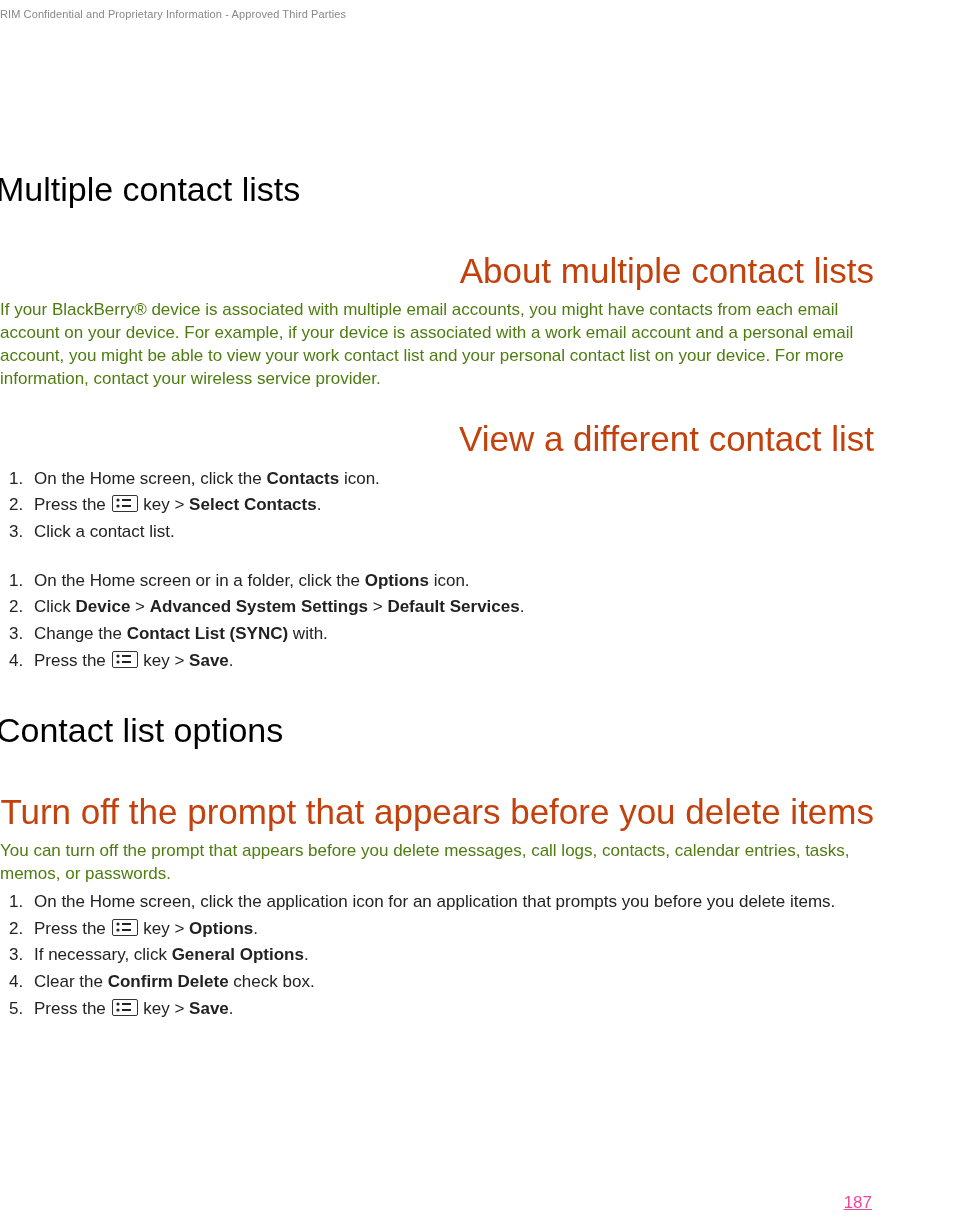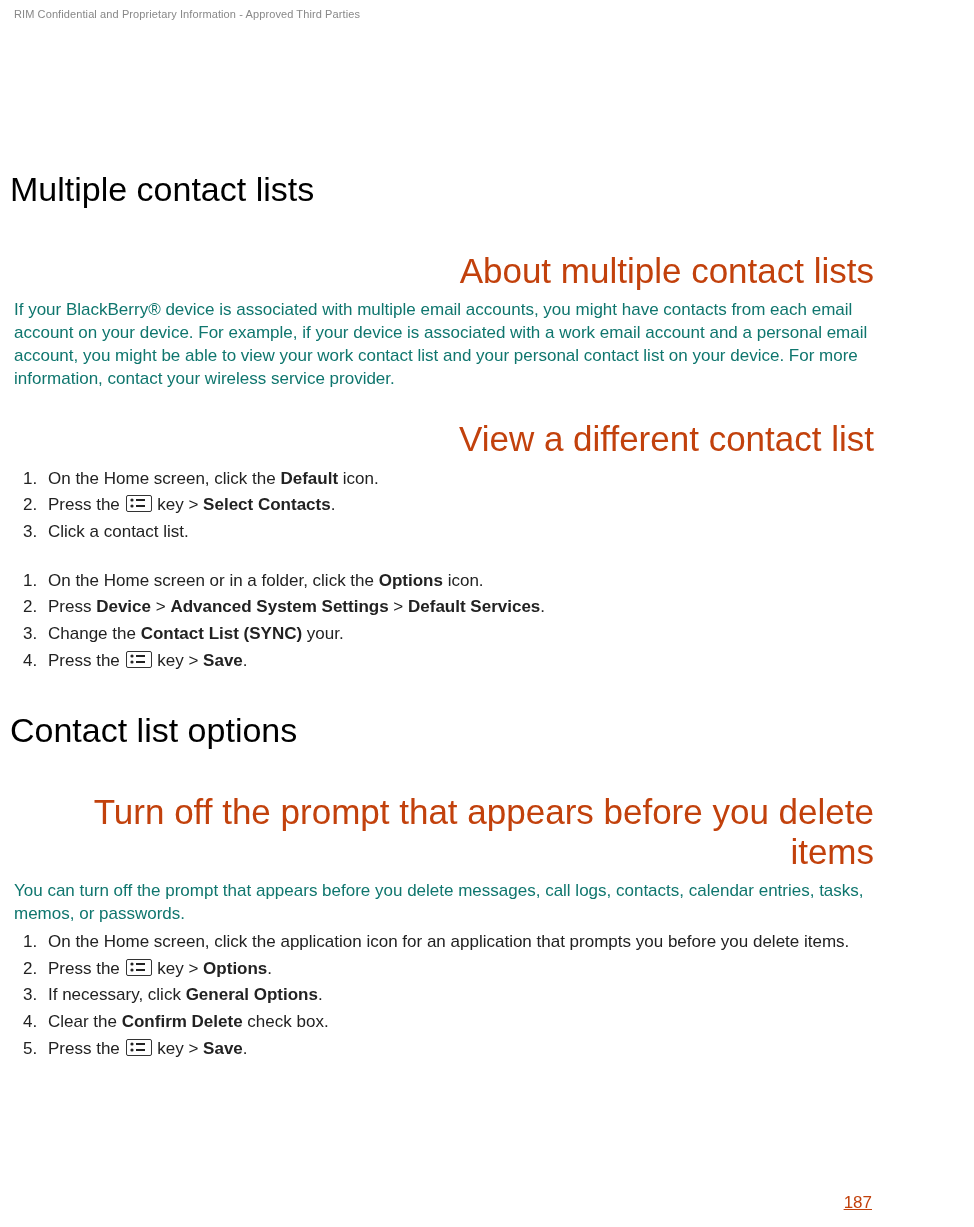--- a/index.html
+++ b/index.html
@@ -8,21 +8,21 @@
     font-family: "Segoe UI", Tahoma, Arial, sans-serif;
     color: #222;
     background: #fff;
     width: 974px;
   }
   .page {
     position: relative;
     width: 888px;
     min-height: 1227px;
     box-sizing: border-box;
-    padding: 8px 14px 40px 14px;
+    padding: 8px 14px 40px 0;
   }
   .confidential {
     font-size: 11px;
     color: #888;
     margin-bottom: 150px;
     letter-spacing: 0.1px;
   }
   .h1 {
     font-size: 34px;
     font-weight: 400;
@@ -33,21 +33,21 @@
     font-size: 35px;
     font-weight: 400;
     color: #c2410c;
     margin: 0 0 8px -4px;
     text-align: right;
   }
   .para {
     font-size: 17px;
     line-height: 1.35;
     margin: 0 0 28px 0;
-    color: #0f766e;
+    color: #4d7c0f;
   }
   ol.steps {
     margin: 4px 0 24px 0;
     padding-left: 28px;
     font-size: 17px;
     line-height: 1.45;
   }
   ol.steps li {
     padding-left: 6px;
     margin-bottom: 2px;
@@ -69,63 +69,63 @@
   }
   .keyicon svg {
     position: absolute;
     top: 1px; left: 2px;
   }
   .pagenum {
     position: absolute;
     right: 16px;
     bottom: 14px;
     font-size: 17px;
-    color: #c2410c;
+    color: #ec4899;
     text-decoration: underline;
   }
 </style>
 </head>
 <body>
 
 <div class="page">
 
   <div class="confidential">RIM Confidential and Proprietary Information - Approved Third Parties</div>
 
   <div class="h1">Multiple contact lists</div>
 
   <div class="h2">About multiple contact lists</div>
   <p class="para">If your BlackBerry® device is associated with multiple email accounts, you might have contacts from each email account on your device. For example, if your device is associated with a work email account and a personal email account, you might be able to view your work contact list and your personal contact list on your device. For more information, contact your wireless service provider.</p>
 
   <div class="h2 sec-gap-md">View a different contact list</div>
   <ol class="steps">
     <li>
-      <span>On the Home screen, click the </span><b>Default</b><span> icon.</span>
+      <span>On the Home screen, click the </span><b>Contacts</b><span> icon.</span>
     </li>
     <li>
       <span>Press the </span><span class="keyicon"><svg width="20" height="13">
             <circle cx="3" cy="3" r="1.6" fill="#222"></circle>
             <circle cx="3" cy="9" r="1.6" fill="#222"></circle>
             <rect x="7" y="2" width="9" height="2" fill="#222"></rect>
             <rect x="7" y="8" width="9" height="2" fill="#222"></rect>
           </svg></span><span> key &gt; </span><b>Select Contacts</b><span>.</span>
     </li>
     <li>
       <span>Click a contact list.</span>
     </li>
   </ol>
 
   <ol class="steps">
     <li>
       <span>On the Home screen or in a folder, click the </span><b>Options</b><span> icon.</span>
     </li>
     <li>
-      <span>Press </span><b>Device</b><span> &gt; </span><b>Advanced System Settings</b><span> &gt; </span><b>Default Services</b><span>.</span>
+      <span>Click </span><b>Device</b><span> &gt; </span><b>Advanced System Settings</b><span> &gt; </span><b>Default Services</b><span>.</span>
     </li>
     <li>
-      <span>Change the </span><b>Contact List (SYNC)</b><span> your.</span>
+      <span>Change the </span><b>Contact List (SYNC)</b><span> with.</span>
     </li>
     <li>
       <span>Press the </span><span class="keyicon"><svg width="20" height="13">
             <circle cx="3" cy="3" r="1.6" fill="#222"></circle>
             <circle cx="3" cy="9" r="1.6" fill="#222"></circle>
             <rect x="7" y="2" width="9" height="2" fill="#222"></rect>
             <rect x="7" y="8" width="9" height="2" fill="#222"></rect>
           </svg></span><span> key &gt; </span><b>Save</b><span>.</span>
     </li>
   </ol>

